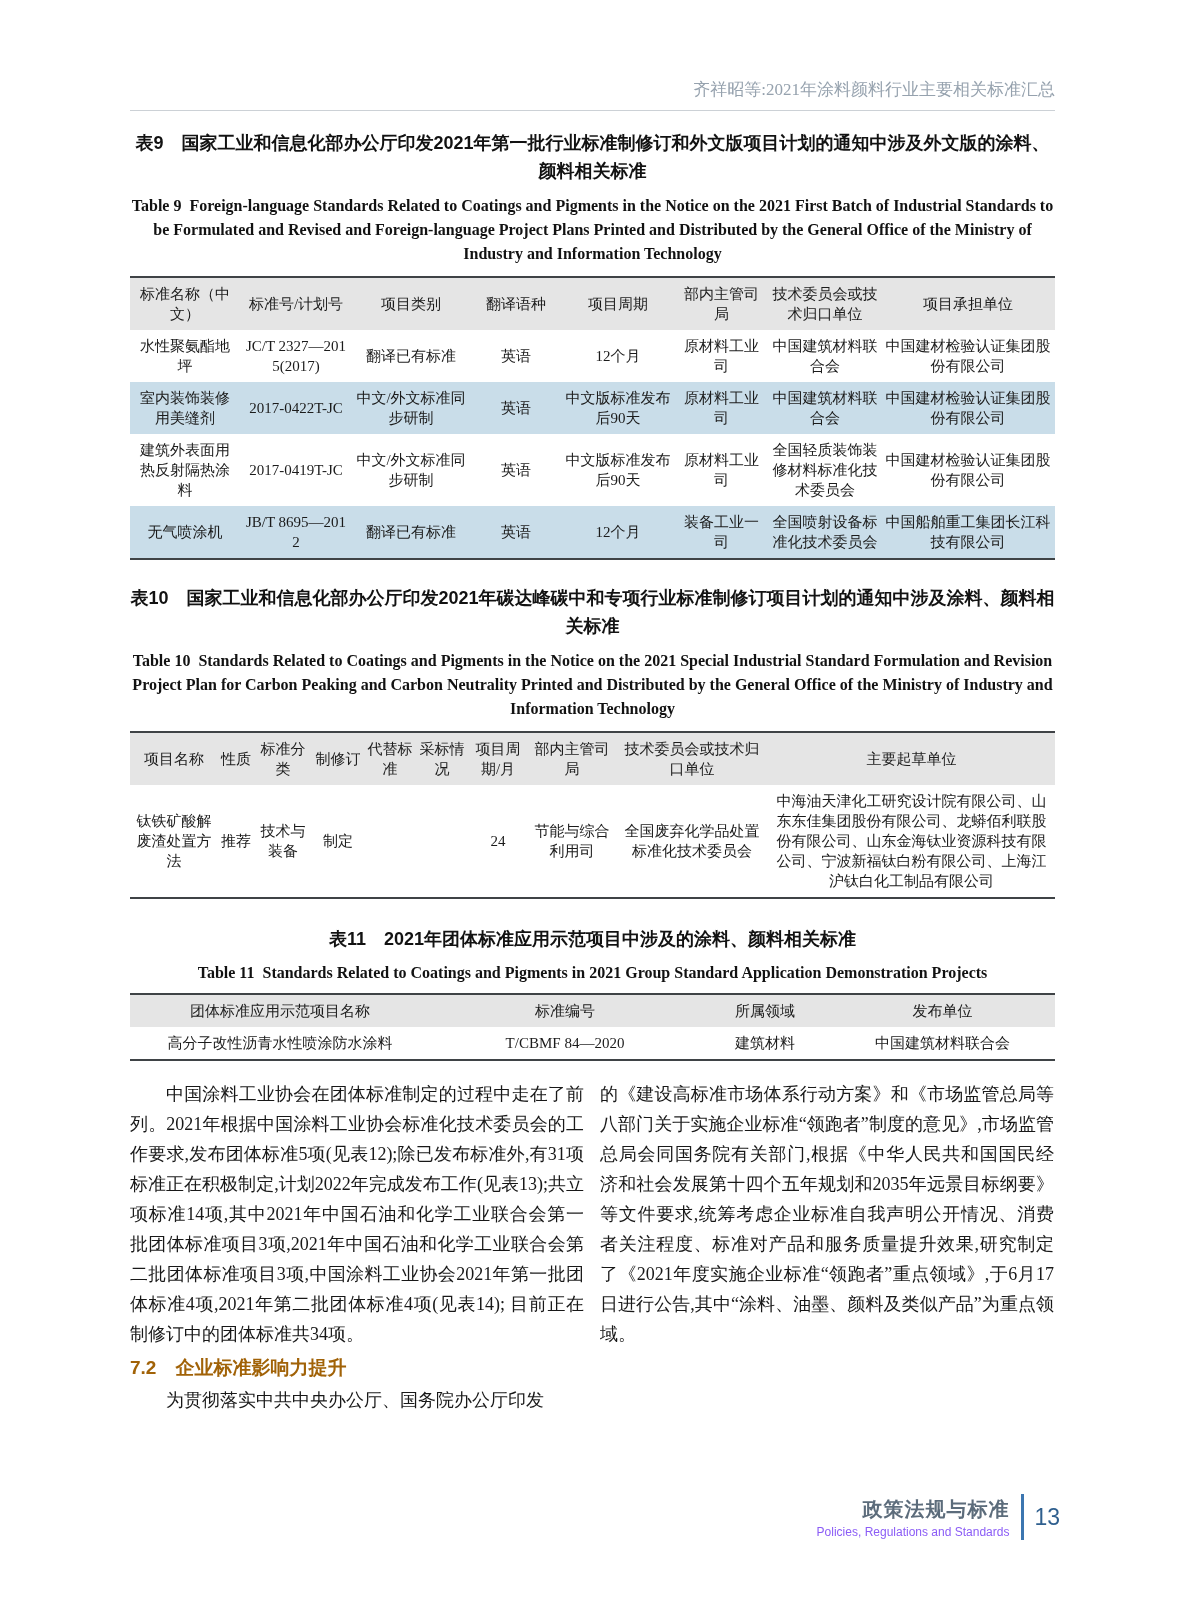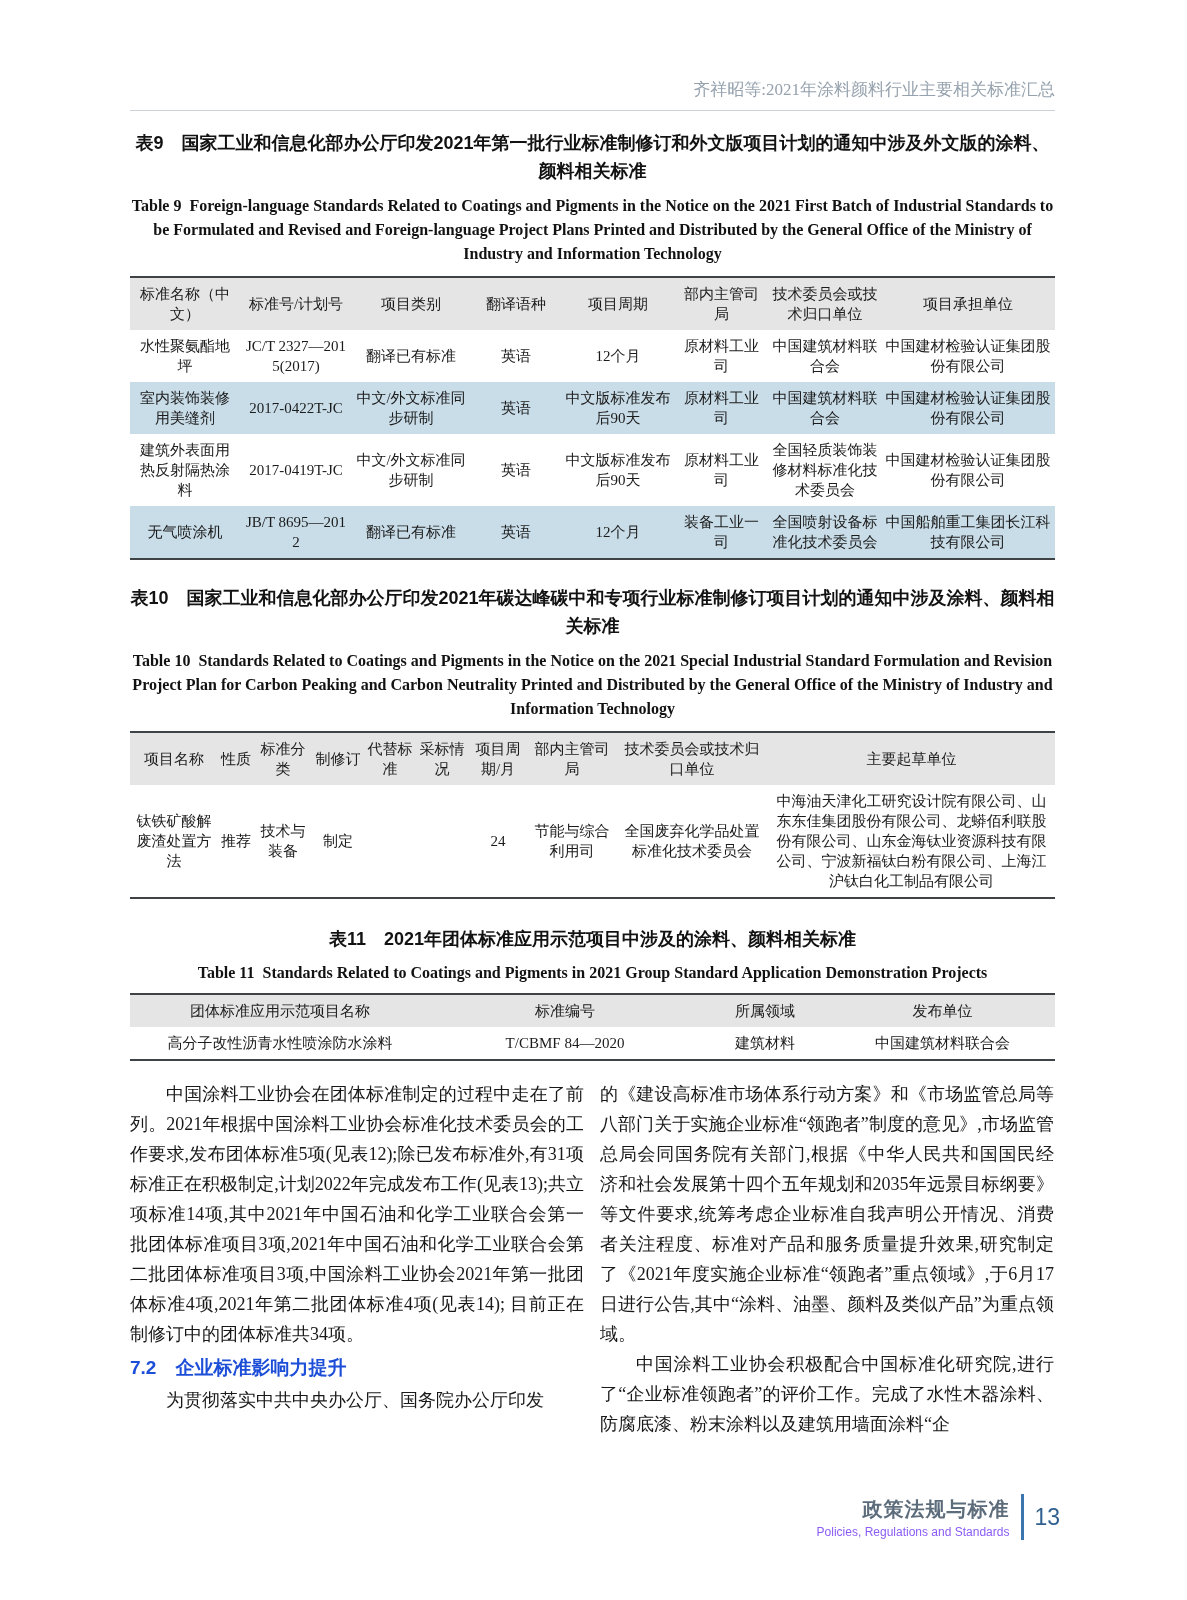--- a/index.html
+++ b/index.html
@@ -46,21 +46,21 @@
 
   .body-columns {
     display:flex; gap:16px; margin-top:18px;
     font-size:18px; line-height:30px; text-align:justify; color:#181818;
   }
   .col { width:454px; }
   .indent { text-indent:2em; }
   .section-heading {
     font-family:"Liberation Sans","DejaVu Sans",sans-serif;
     font-weight:bold; font-size:19px; line-height:28px;
-    color:#1d4ed8; margin:5px 0 3px; text-align:left; text-indent:0;
+    color:#a16207; margin:5px 0 3px; text-align:left; text-indent:0;
   }
 
   .footer {
     position:absolute; top:1494px; right:127px;
     display:flex; align-items:center;
   }
   .footer-text { text-align:right; }
   .footer-zh {
     font-family:Liberation Mono, monospace;
     font-weight:bold; font-size:20px; color:#5c6c7b; letter-spacing:1px;
@@ -228,21 +228,20 @@
     </table>
 
     <div class="body-columns">
       <div class="col">
         <p class="indent">中国涂料工业协会在团体标准制定的过程中走在了前列。2021年根据中国涂料工业协会标准化技术委员会的工作要求,发布团体标准5项(见表12);除已发布标准外,有31项标准正在积极制定,计划2022年完成发布工作(见表13);共立项标准14项,其中2021年中国石油和化学工业联合会第一批团体标准项目3项,2021年中国石油和化学工业联合会第二批团体标准项目3项,中国涂料工业协会2021年第一批团体标准4项,2021年第二批团体标准4项(见表14); 目前正在制修订中的团体标准共34项。</p>
         <p class="section-heading">7.2　企业标准影响力提升</p>
         <p class="indent">为贯彻落实中共中央办公厅、国务院办公厅印发</p>
       </div>
       <div class="col">
         <p>的《建设高标准市场体系行动方案》和《市场监管总局等八部门关于实施企业标准“领跑者”制度的意见》,市场监管总局会同国务院有关部门,根据《中华人民共和国国民经济和社会发展第十四个五年规划和2035年远景目标纲要》等文件要求,统筹考虑企业标准自我声明公开情况、消费者关注程度、标准对产品和服务质量提升效果,研究制定了《2021年度实施企业标准“领跑者”重点领域》,于6月17日进行公告,其中“涂料、油墨、颜料及类似产品”为重点领域。</p>
-        <p class="indent">中国涂料工业协会积极配合中国标准化研究院,进行了“企业标准领跑者”的评价工作。完成了水性木器涂料、防腐底漆、粉末涂料以及建筑用墙面涂料“企</p>
       </div>
     </div>
 
   </div>
 
   <div class="footer">
     <div class="footer-text">
       <div class="footer-zh">政策法规与标准</div>
       <div class="footer-en">Policies, Regulations and Standards</div>
     </div>

